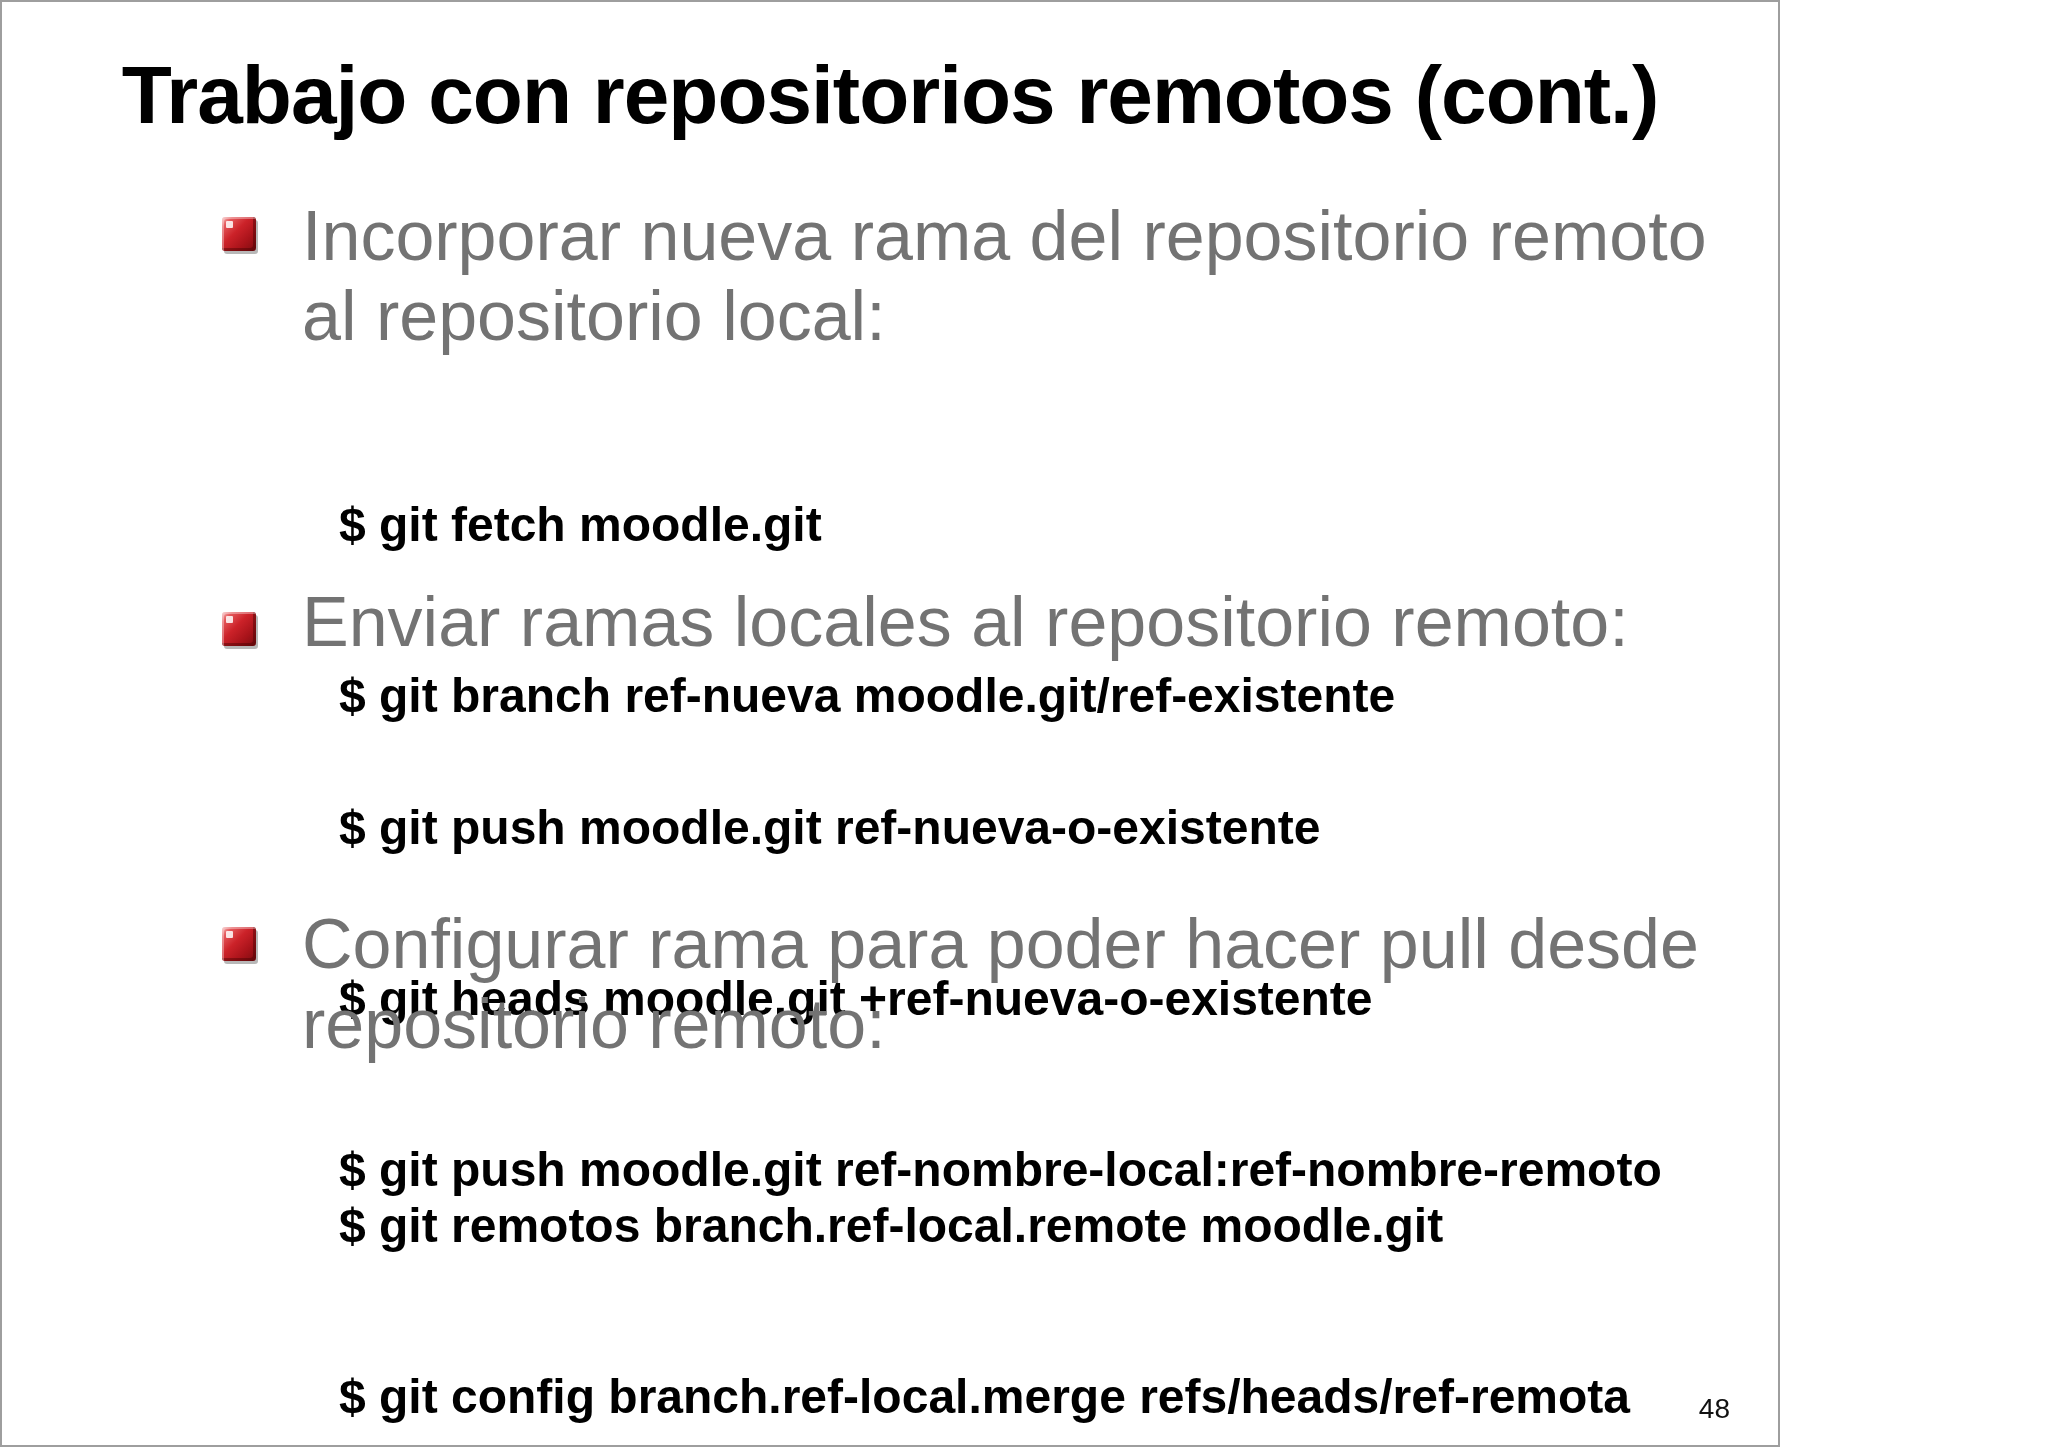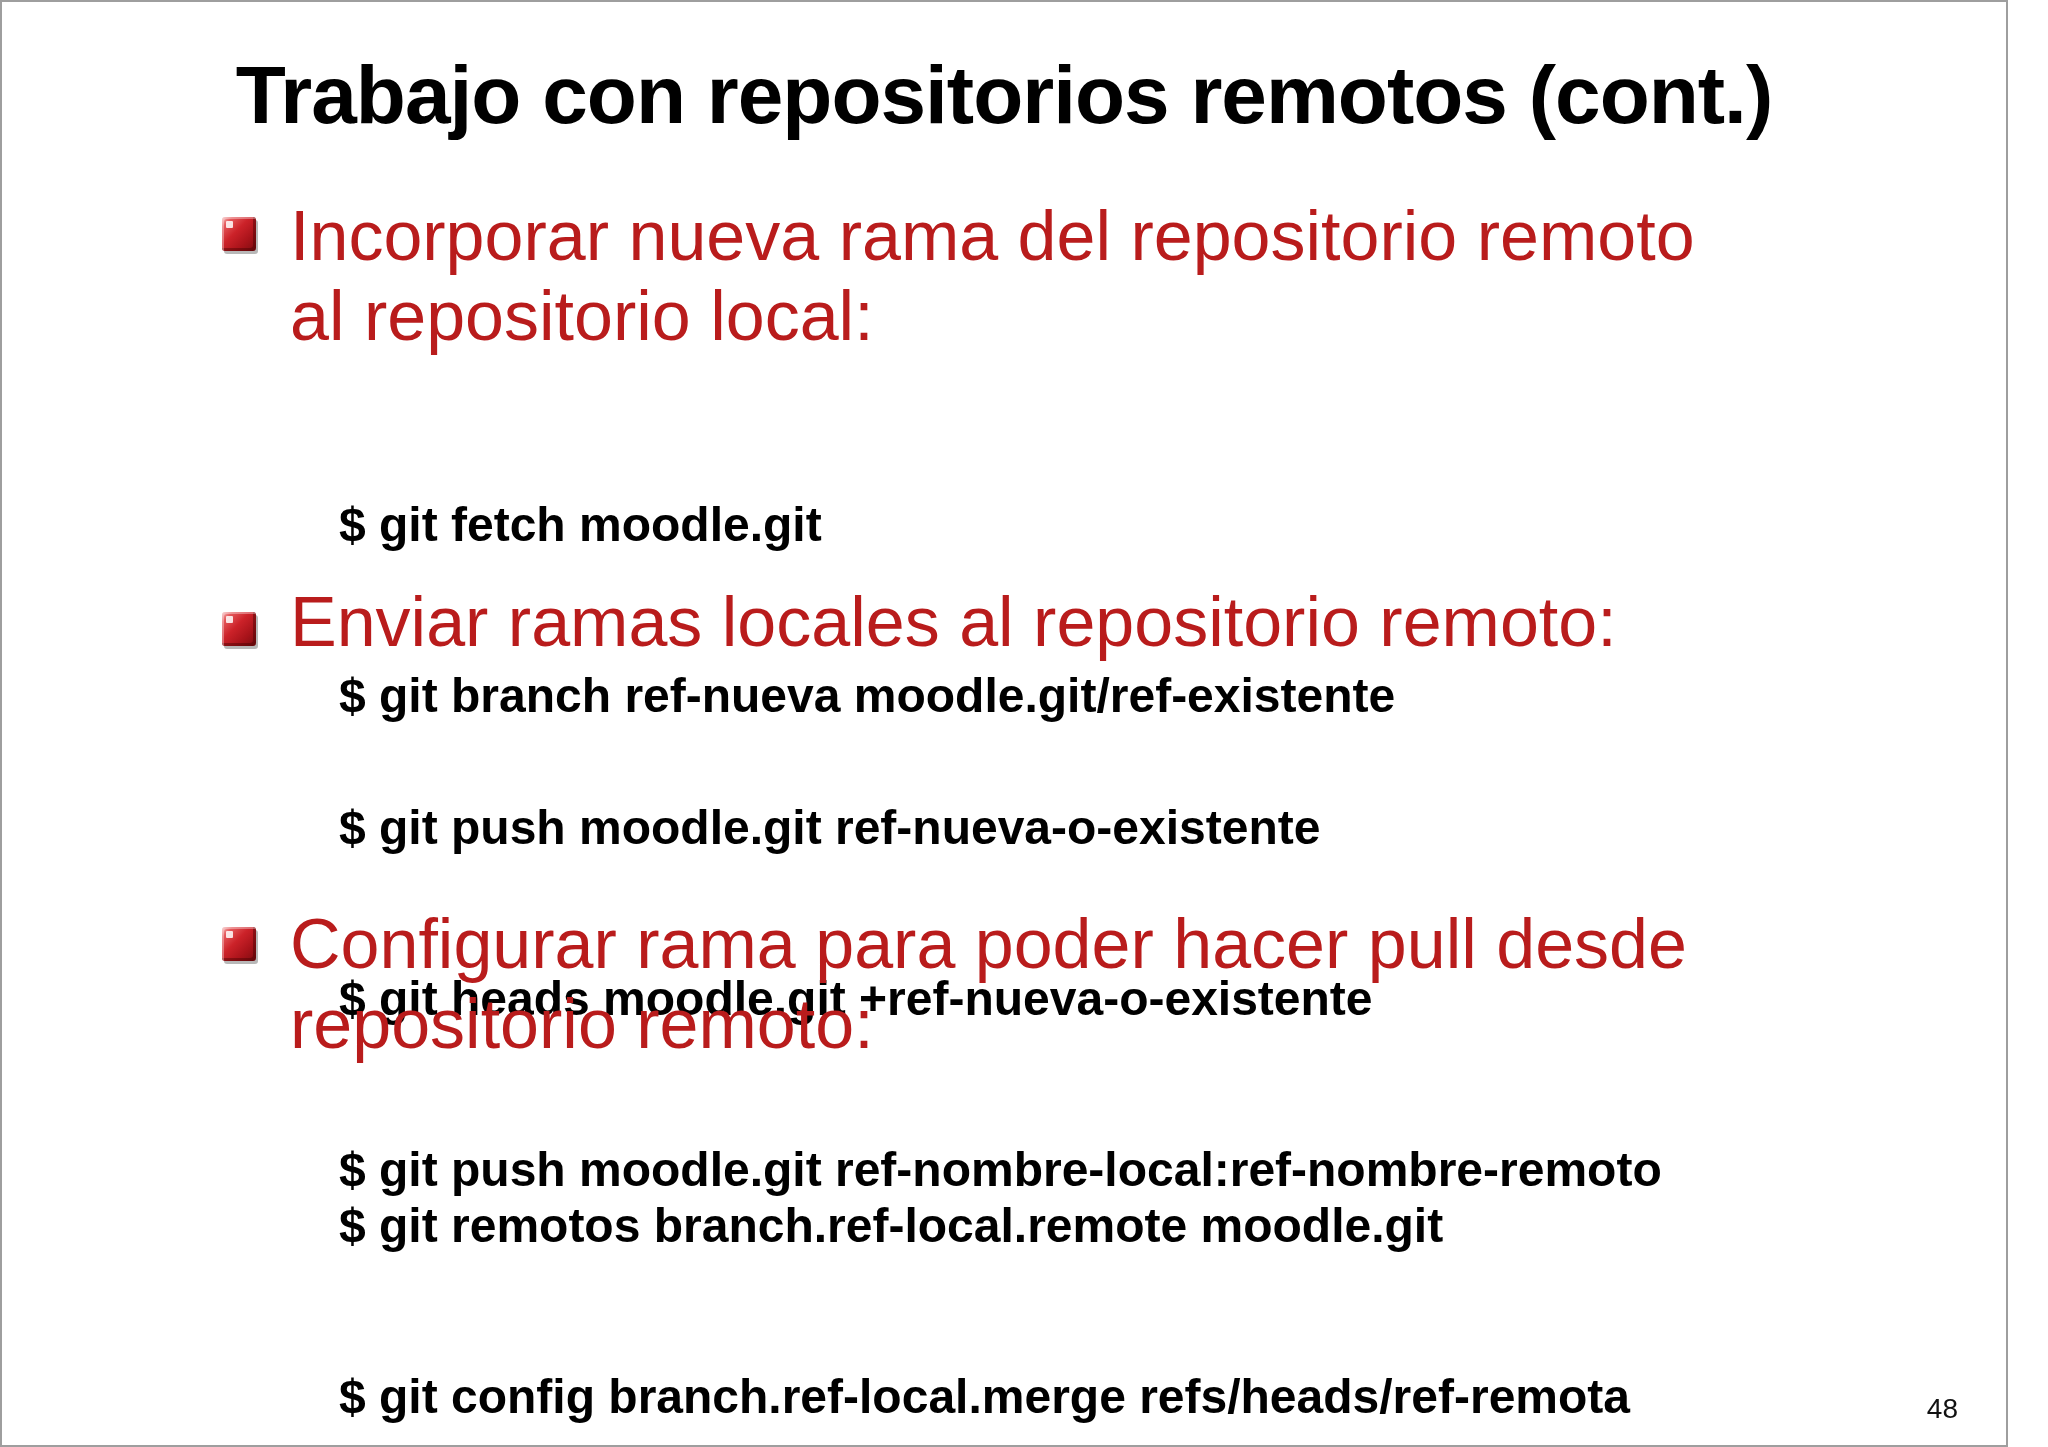--- a/index.html
+++ b/index.html
@@ -2,21 +2,21 @@
 <html><head>
 <meta charset="utf-8">
 <style>
   html, body {
     margin: 0;
     padding: 0;
     background: #ffffff;
   }
   .slide {
     position: relative;
-    width: 2008px;
+    width: 1780px;
     height: 1447px;
     box-sizing: border-box;
     background: #ffffff;
     border: 2px solid #9e9e9e;
     overflow: hidden;
     font-family: "Liberation Sans", sans-serif;
     color: #000000;
   }
   .slide-title {
     position: absolute;
@@ -49,25 +49,25 @@
     position: absolute;
     left: 4px;
     top: 4px;
     width: 7px;
     height: 7px;
     background: rgba(255,255,255,0.85);
     border-radius: 1px;
   }
   .bullet-text {
     position: absolute;
-    left: 288px;
+    left: 300px;
     font-size: 70px;
     line-height: 80px;
     letter-spacing: 0px;
-    color: #b91c1c;
+    color: #737373;
     white-space: nowrap;
   }
   .code-block {
     position: absolute;
     left: 337px;
     font-family: Liberation Sans, sans-serif;
     font-weight: bold;
     font-size: 48px;
     line-height: 57px;
     color: #000000;

